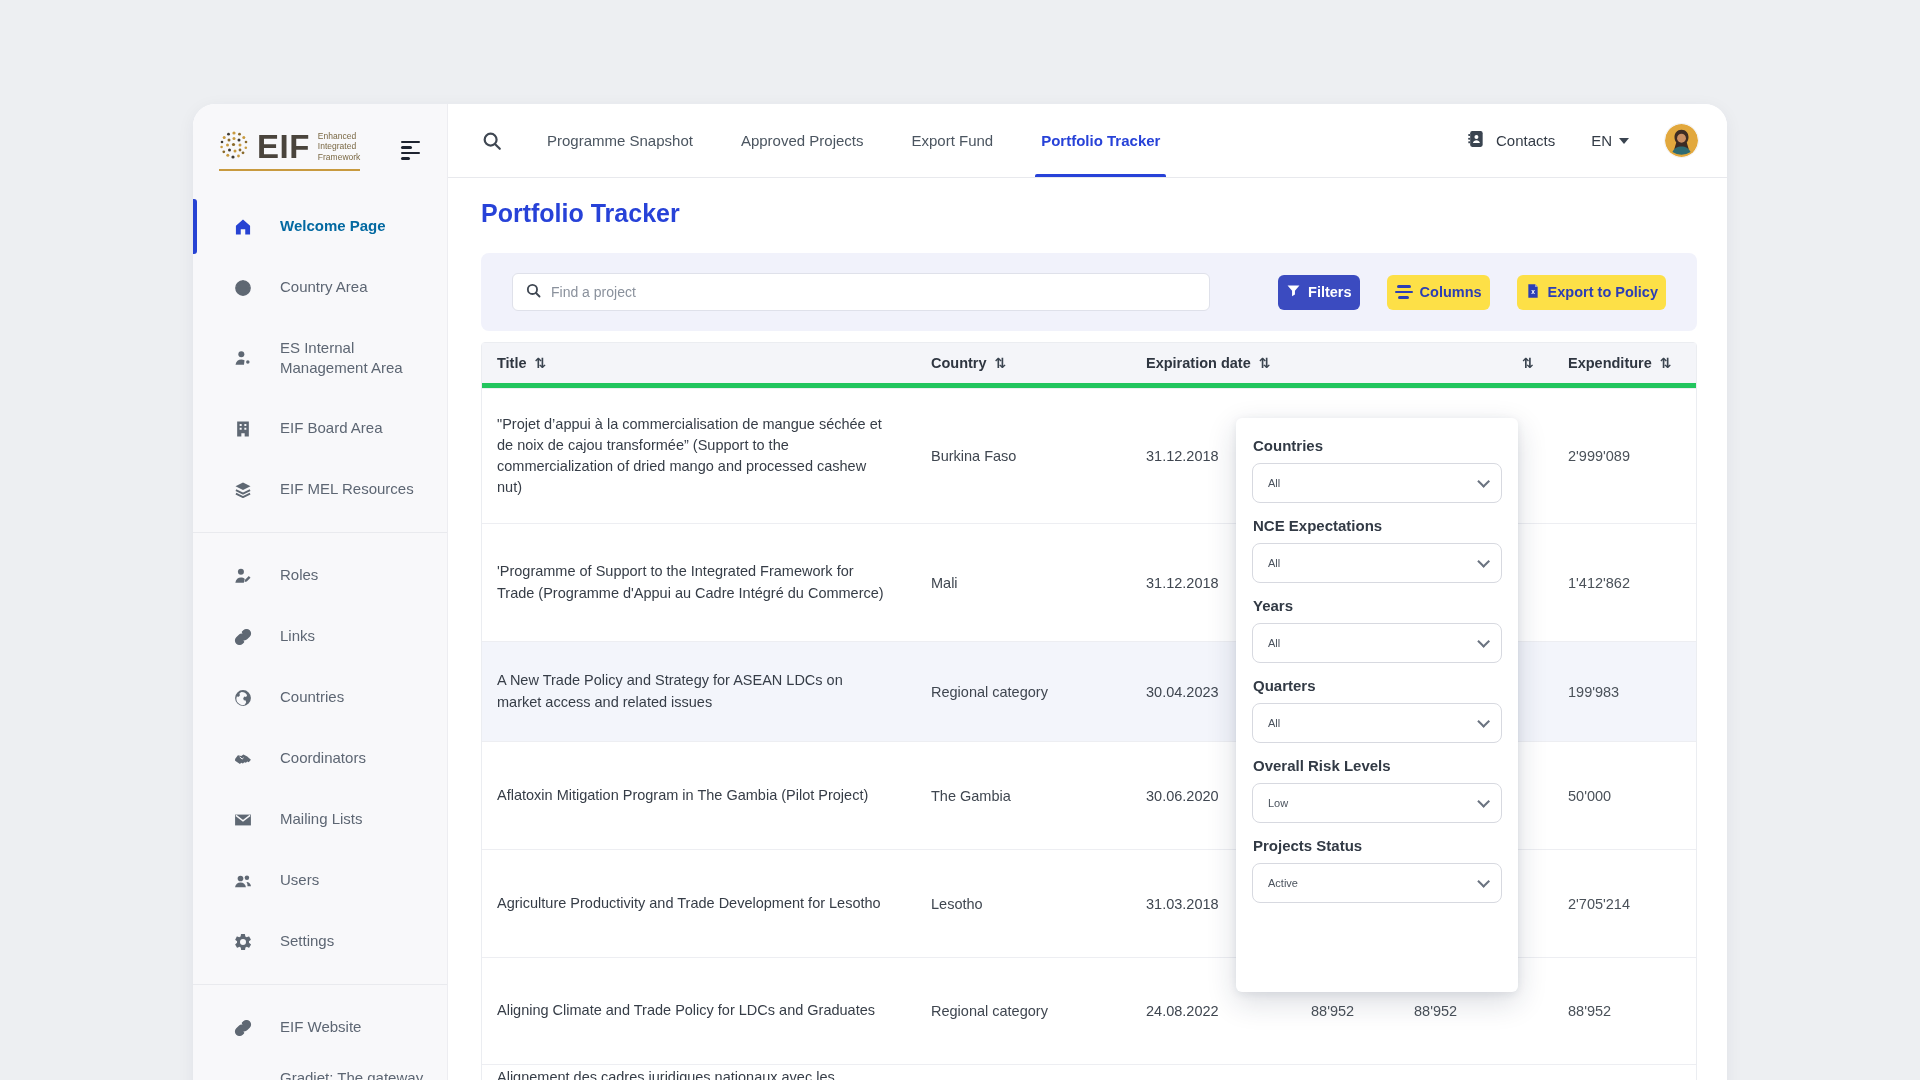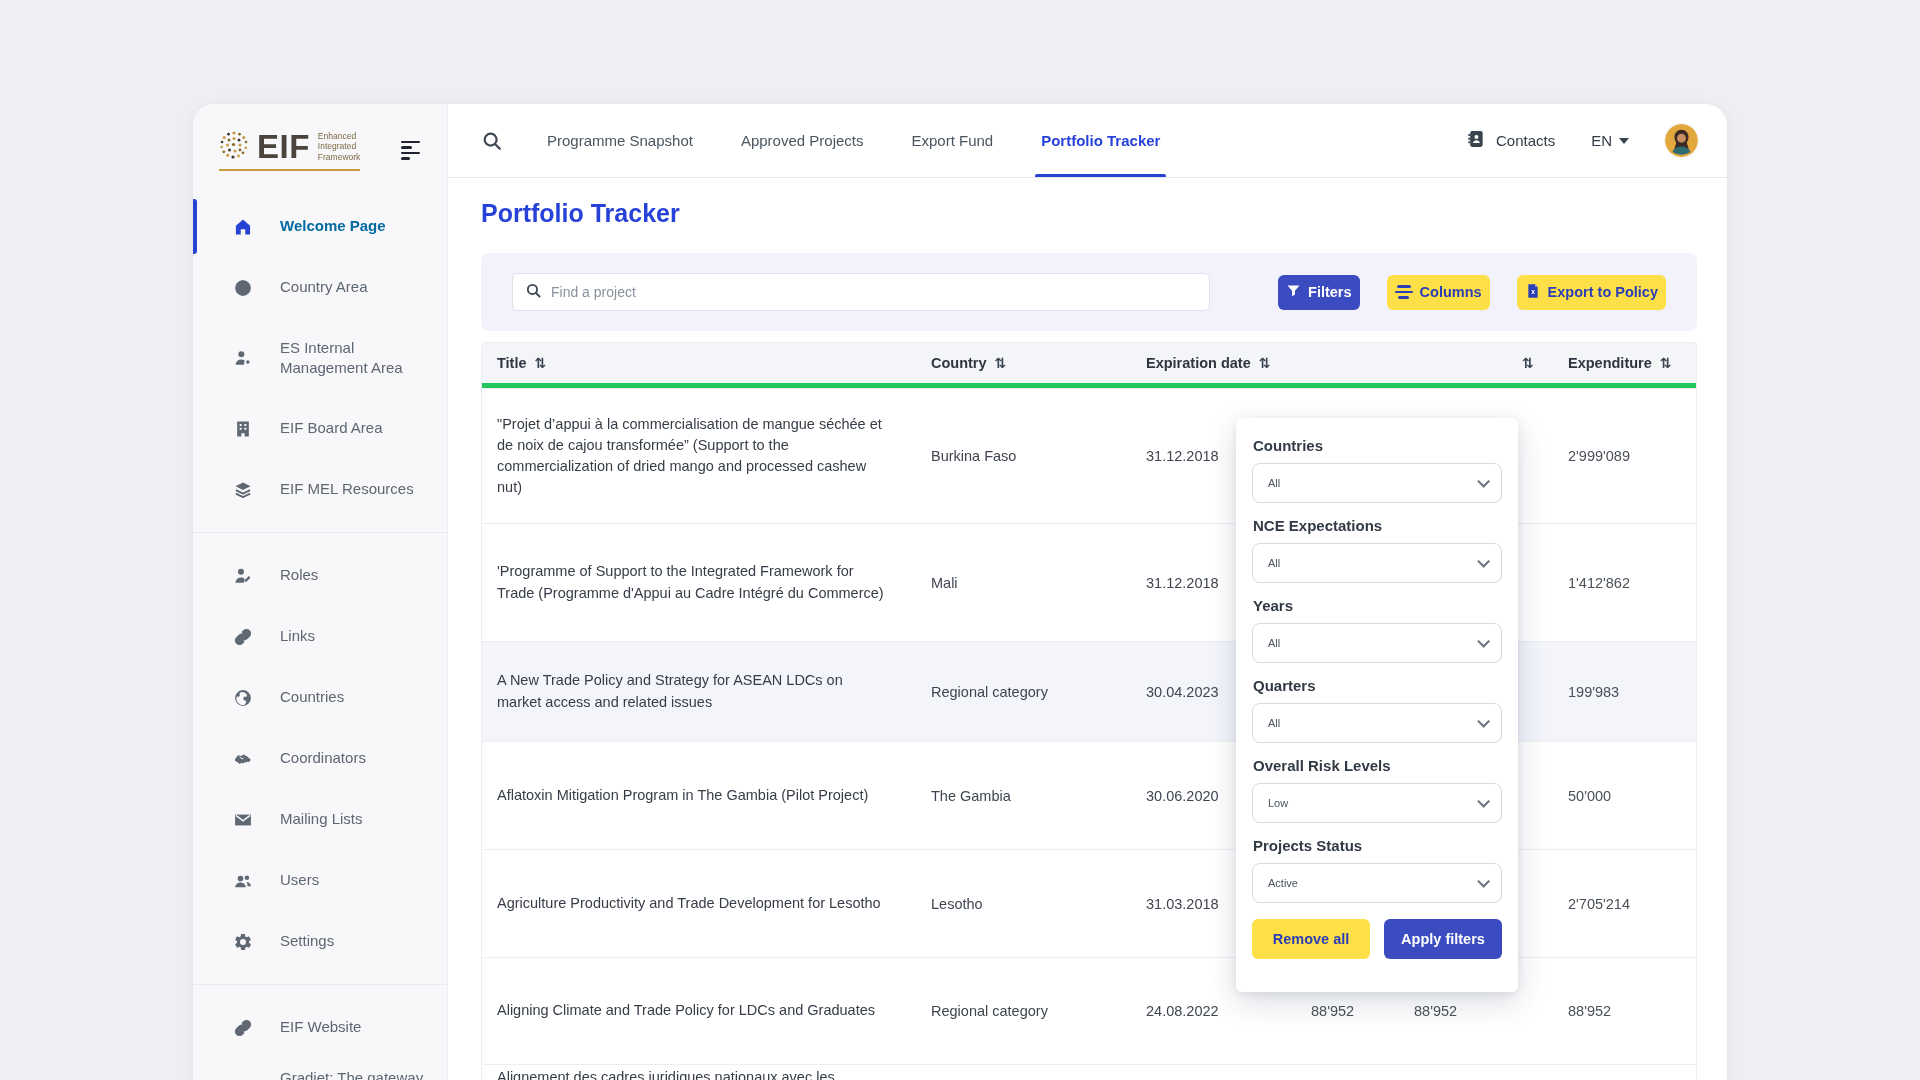--- a/index.html
+++ b/index.html
@@ -473,21 +473,17 @@
         <div class="f-label">Overall Risk Levels</div>
         <div class="f-select">
           <span>Low</span>
             <span class="chev"></span>
         </div>
         <div class="f-label">Projects Status</div>
         <div class="f-select">
           <span>Active</span>
             <span class="chev"></span>
         </div>
-        <div class="f-actions">
-          <button class="btn btn-light">Remove all</button>
-          <button class="btn btn-primary">Apply filters</button>
-        </div>
       </div>
 
     </div>
   </div>
 </div>
 
 </body></html>

